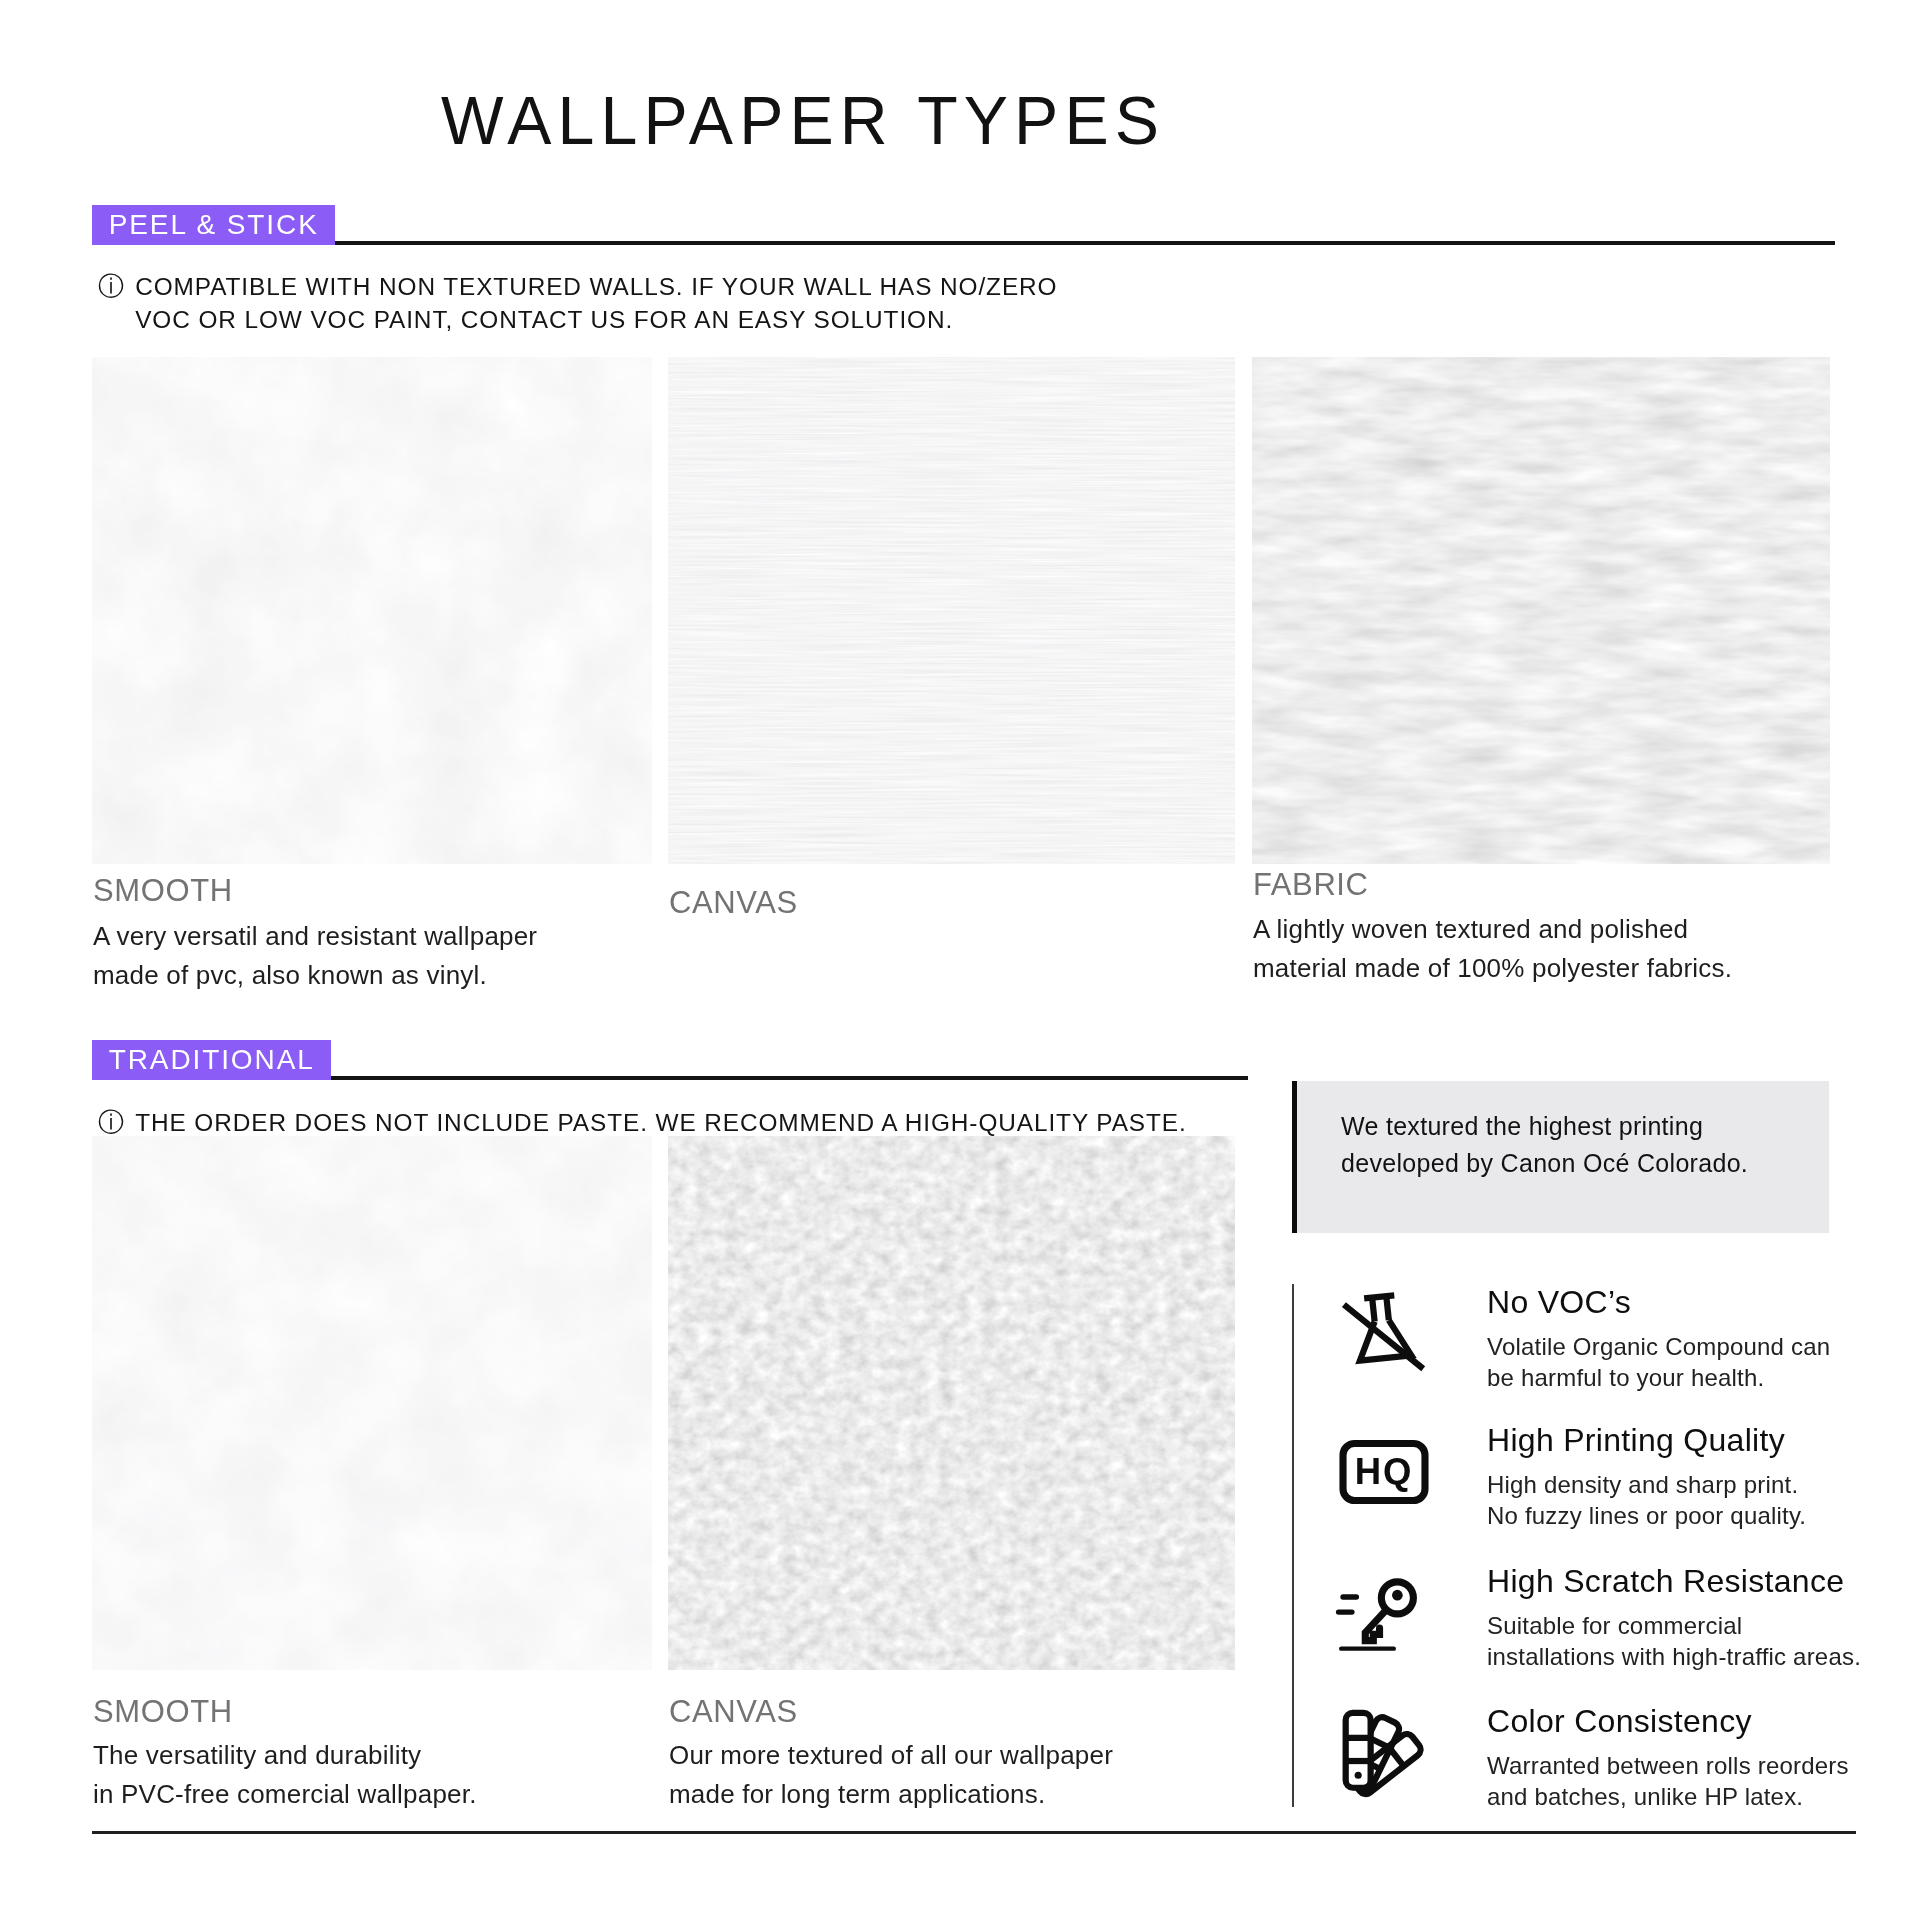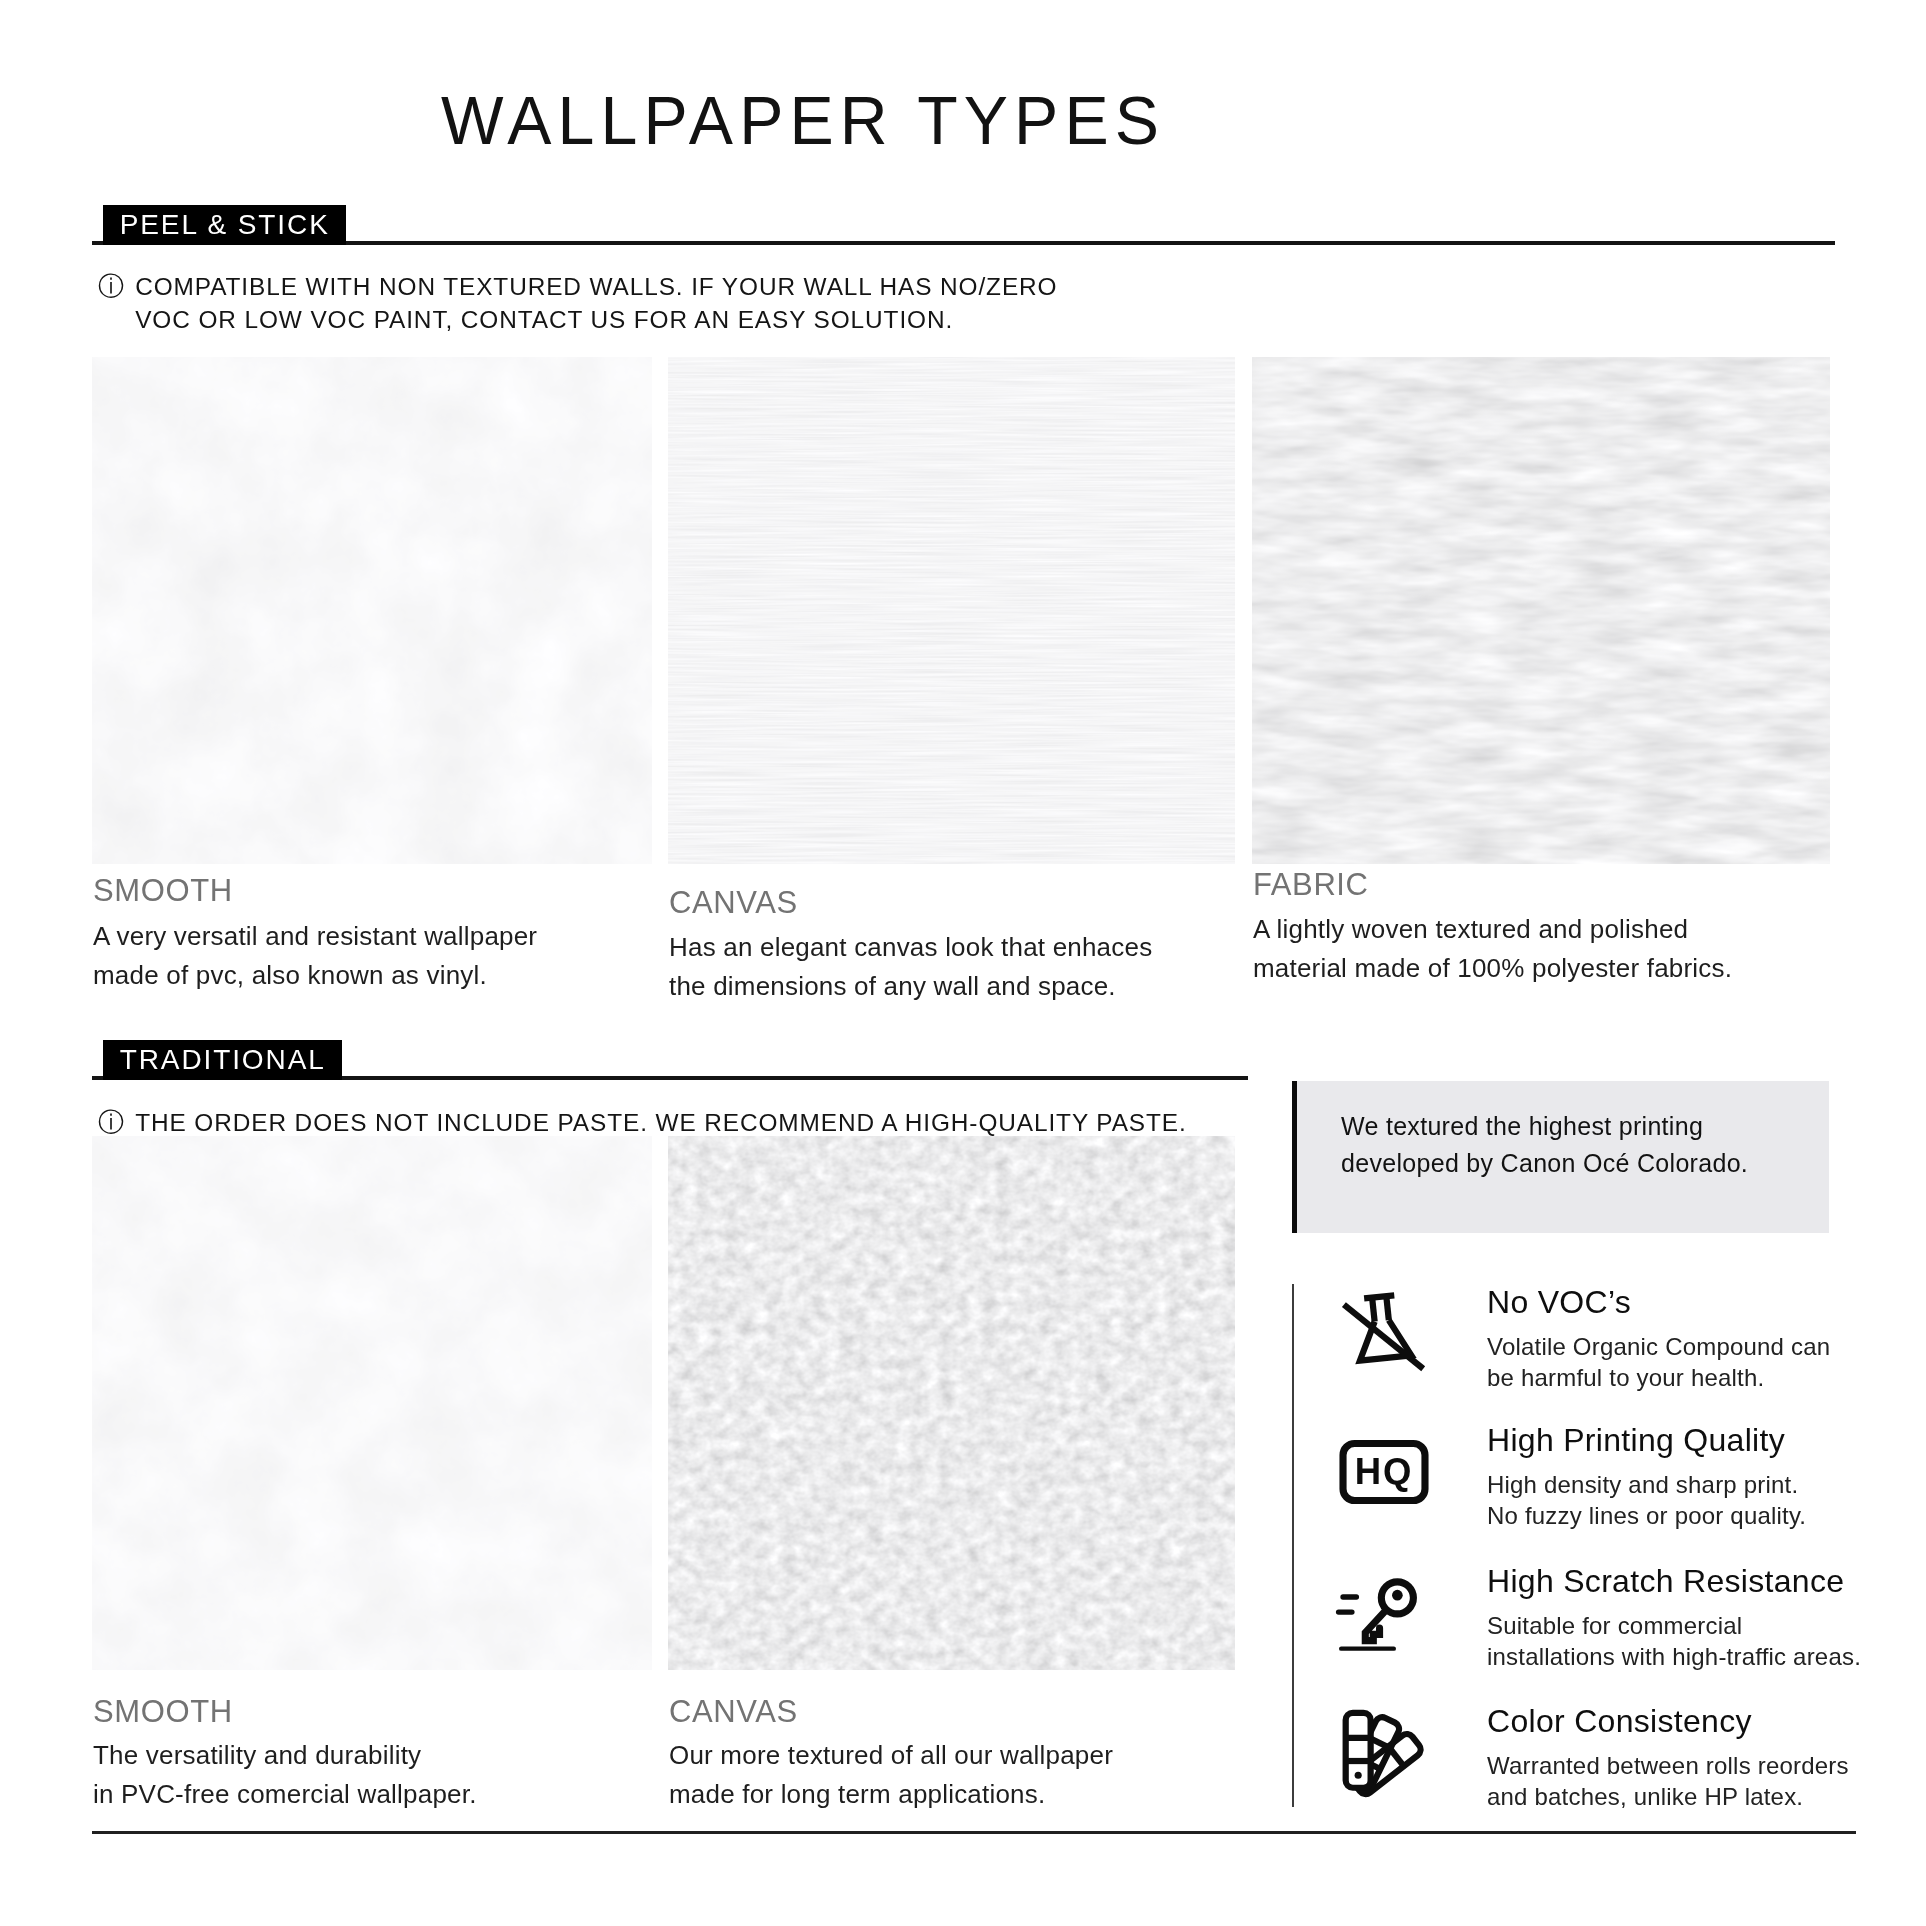--- a/index.html
+++ b/index.html
@@ -2,22 +2,22 @@
 <html style="font-size:10.3px"><head>
 <meta charset="utf-8">
 <style>
   html,body{margin:0;padding:0;background:#ffffff;}
   body{width:1926px;height:1926px;position:relative;font-family:"Liberation Sans",sans-serif;color:#141414;}
   .page{position:absolute;inset:0;background:#fff;overflow:hidden;}
 
   .title{position:absolute;left:161px;top:81px;width:1284px;margin:0;text-align:center;
          font-size:69px;font-weight:400;letter-spacing:6.4px;color:#121212;transform:scaleX(.96);}
 
-  .sec-label{position:absolute;background:#000000;color:#ffffff;font-size:28px;letter-spacing:1.9px;
-             line-height:40px;padding:0 16.7px;z-index:2;font-weight:400;margin-left:11px;}
+  .sec-label{position:absolute;background:#8b5cf6;color:#ffffff;font-size:28px;letter-spacing:1.9px;
+             line-height:40px;padding:0 16.7px;z-index:2;font-weight:400;}
   .label-peel{left:92px;top:205px;}
   .label-trad{left:92px;top:1040px;}
   .rule{position:absolute;background:#141414;height:3.9px;z-index:1;}
   .rule-peel{left:92px;top:241px;width:1743px;}
   .rule-trad{left:92px;top:1076px;width:1156px;}
 
   .note{position:absolute;display:flex;gap:10.3px;font-size:24.4px;letter-spacing:0.9px;
         color:#151515;line-height:33px;}
   .note-1{left:98px;top:270px;}
   .note-2{left:98px;top:1106px;}
@@ -153,24 +153,20 @@
         <rect width="100%" height="100%" filter="url(#texFabric)"></rect>
       </svg>
   </div>
 
   <div class="type-head th-1">SMOOTH</div>
   <div class="type-desc td-1">
     <span>A very versatil and resistant wallpaper</span><br>
     <span>made of pvc, also known as vinyl.</span>
   </div>
   <div class="type-head th-2">CANVAS</div>
-  <div class="type-desc td-2">
-    <span>Has an elegant canvas look that enhaces</span><br>
-    <span>the dimensions of any wall and space.</span>
-  </div>
   <div class="type-head th-3">FABRIC</div>
   <div class="type-desc td-3">
     <span>A lightly woven textured and polished</span><br>
     <span>material made of 100% polyester fabrics.</span>
   </div>
 
   <div class="sec-label label-trad">TRADITIONAL</div>
   <div class="rule rule-trad"></div>
 
   <div class="note note-2">

